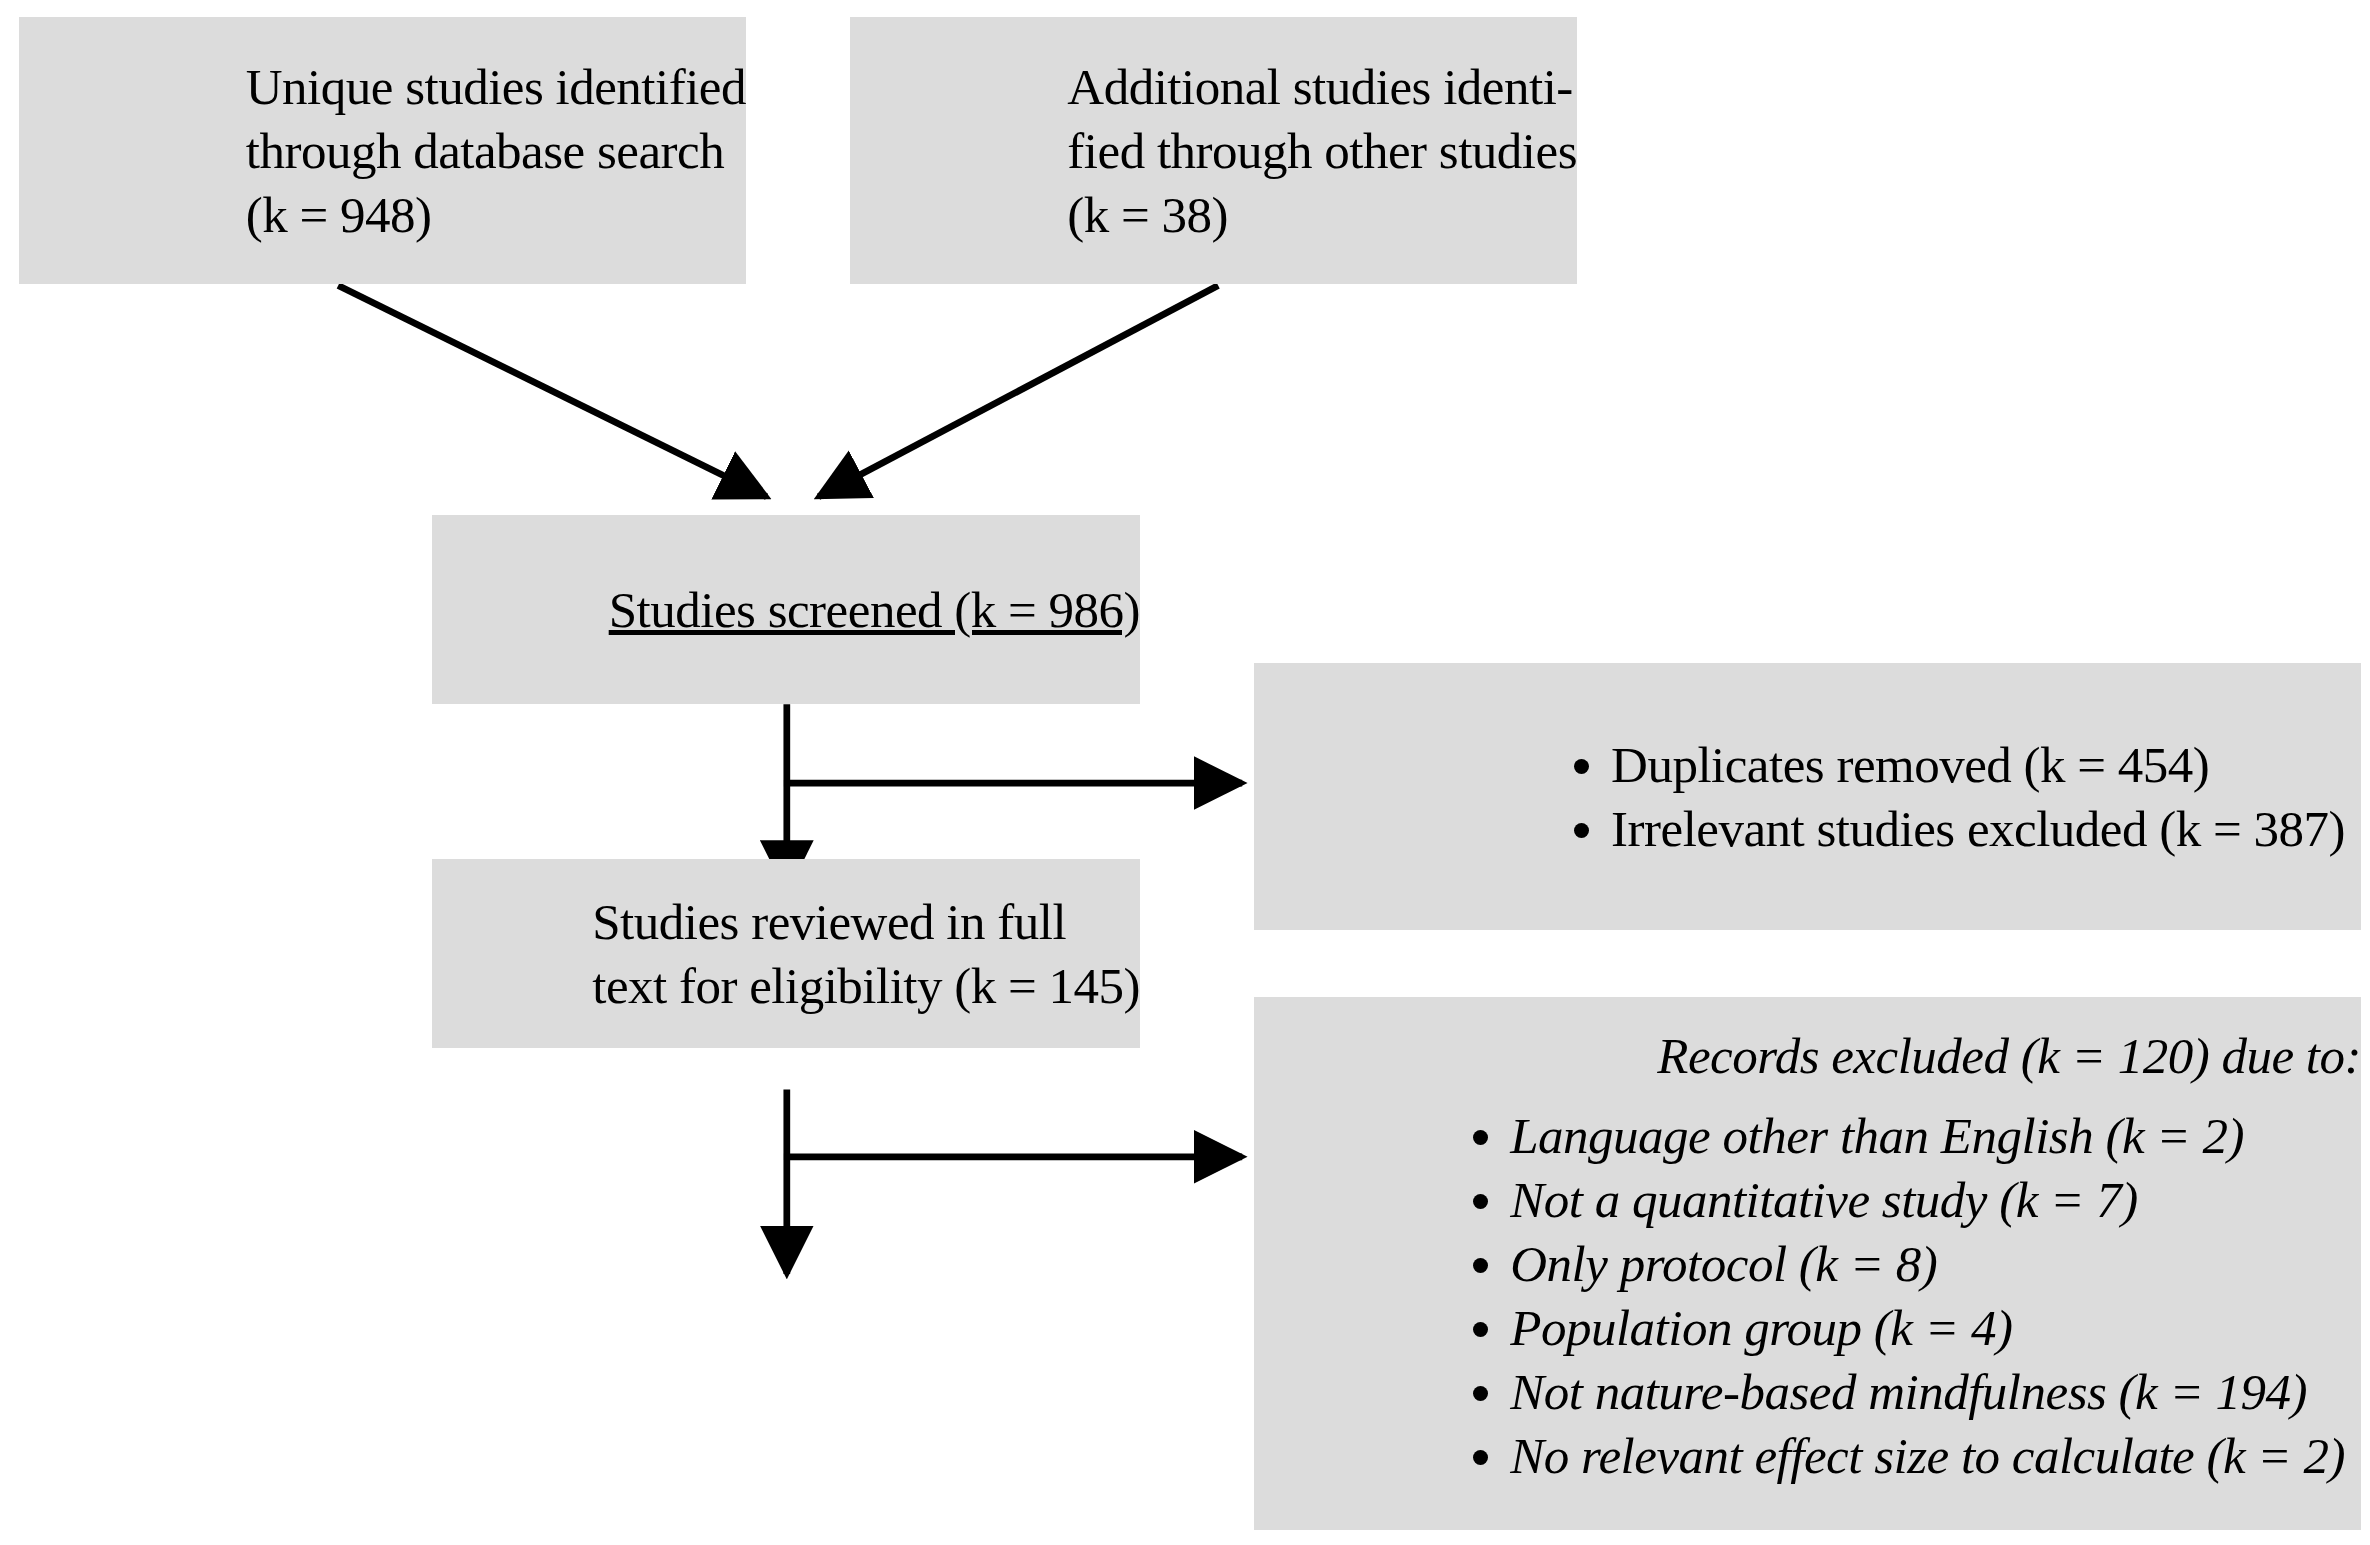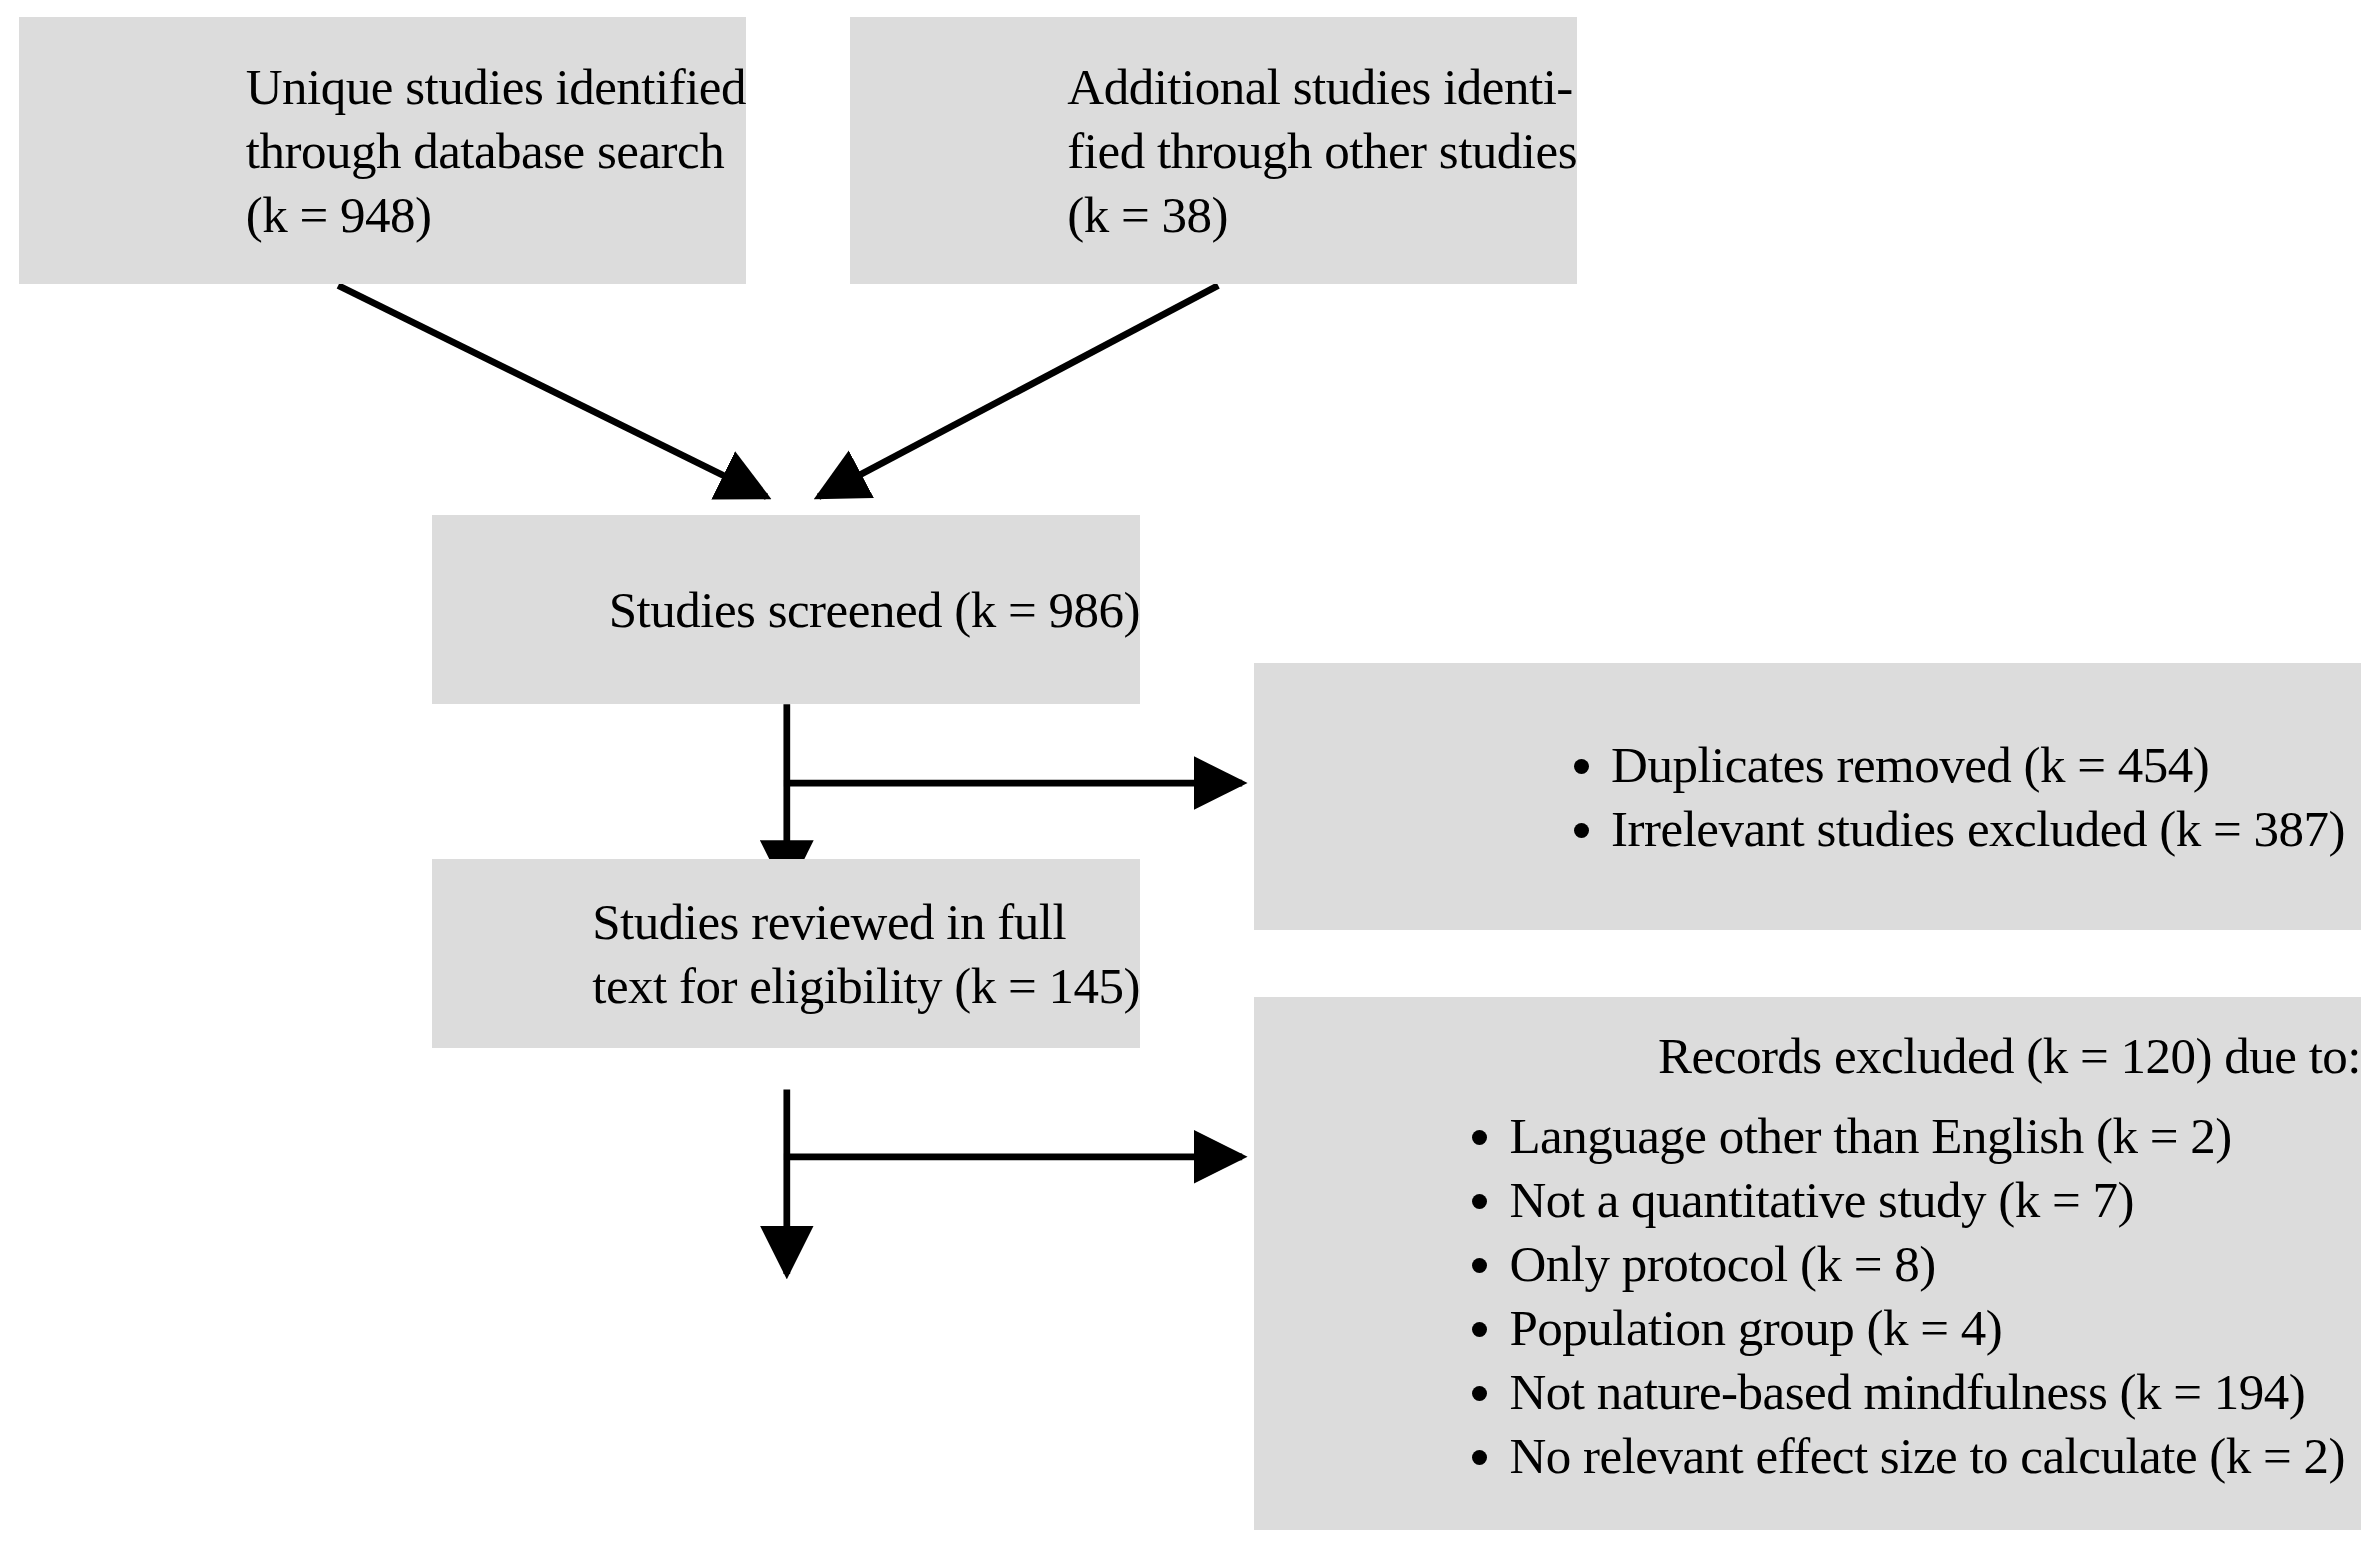--- a/index.html
+++ b/index.html
@@ -34,26 +34,26 @@
     font-size: 51px;
     line-height: 64px;
     letter-spacing: -0.5px;
   }
   .box-text {
     white-space: pre-line;
   }
   
   .b-identified-db    { left: 19px;   top: 17.3px;   width: 727px;  height: 267px; padding-left: 37px; }
   .b-identified-other { left: 850px;  top: 17.3px;   width: 727px;  height: 267px; padding-left: 37px; }
-  .b-screened         { left: 432px;  top: 515px;  width: 708px;  height: 189px; padding-left: 40px; }
+  .b-screened         { left: 432px;  top: 515px;  width: 708px;  height: 189px; padding-left: 40px; text-decoration: underline; }
   .b-fulltext         { left: 432px;  top: 859px;  width: 708px;  height: 189px; padding-left: 16px; }
   .b-included         { left: 432px;  top: 1281px; width: 708px;  height: 190px; padding-left: 40px; }
   
   .b-excluded         { left: 1254px; top: 663px;  width: 1107px; height: 267px; padding-left: 46px; }
-  .b-records          { left: 1254px; top: 997px; width: 1107px; height: 533px; padding-left: 46px; }
+  .b-records          { left: 1254px; top: 997px; width: 1107px; height: 533px; padding-left: 46px; font-style: italic; }
 
   .exclusion-list {
     margin: 16px;
     padding-left: 54px;
     list-style: disc outside;
   }
   .exclusion-list li {
     line-height: 64px;
   }
   #arrow-layer {

